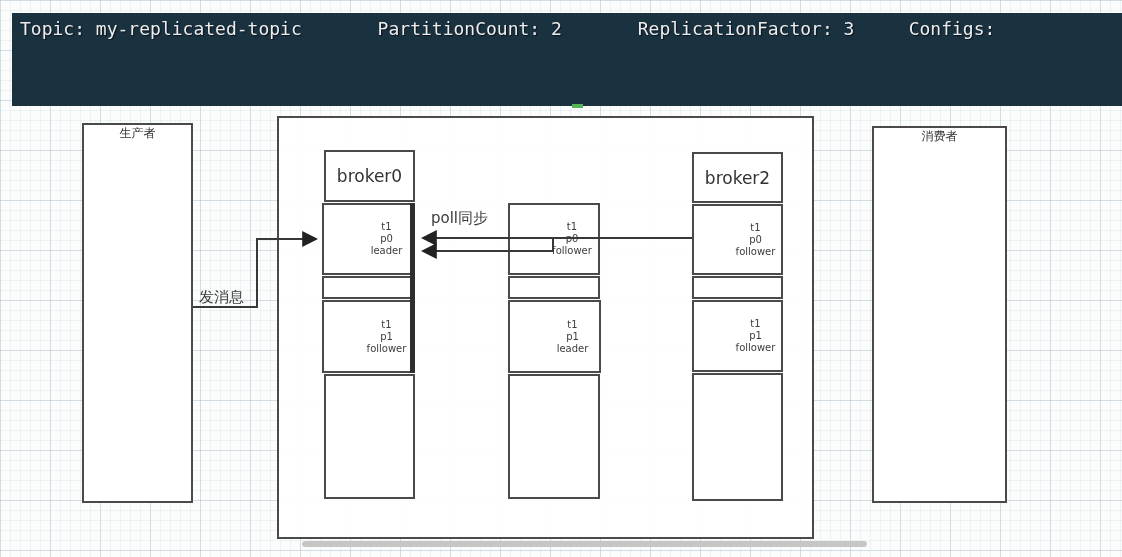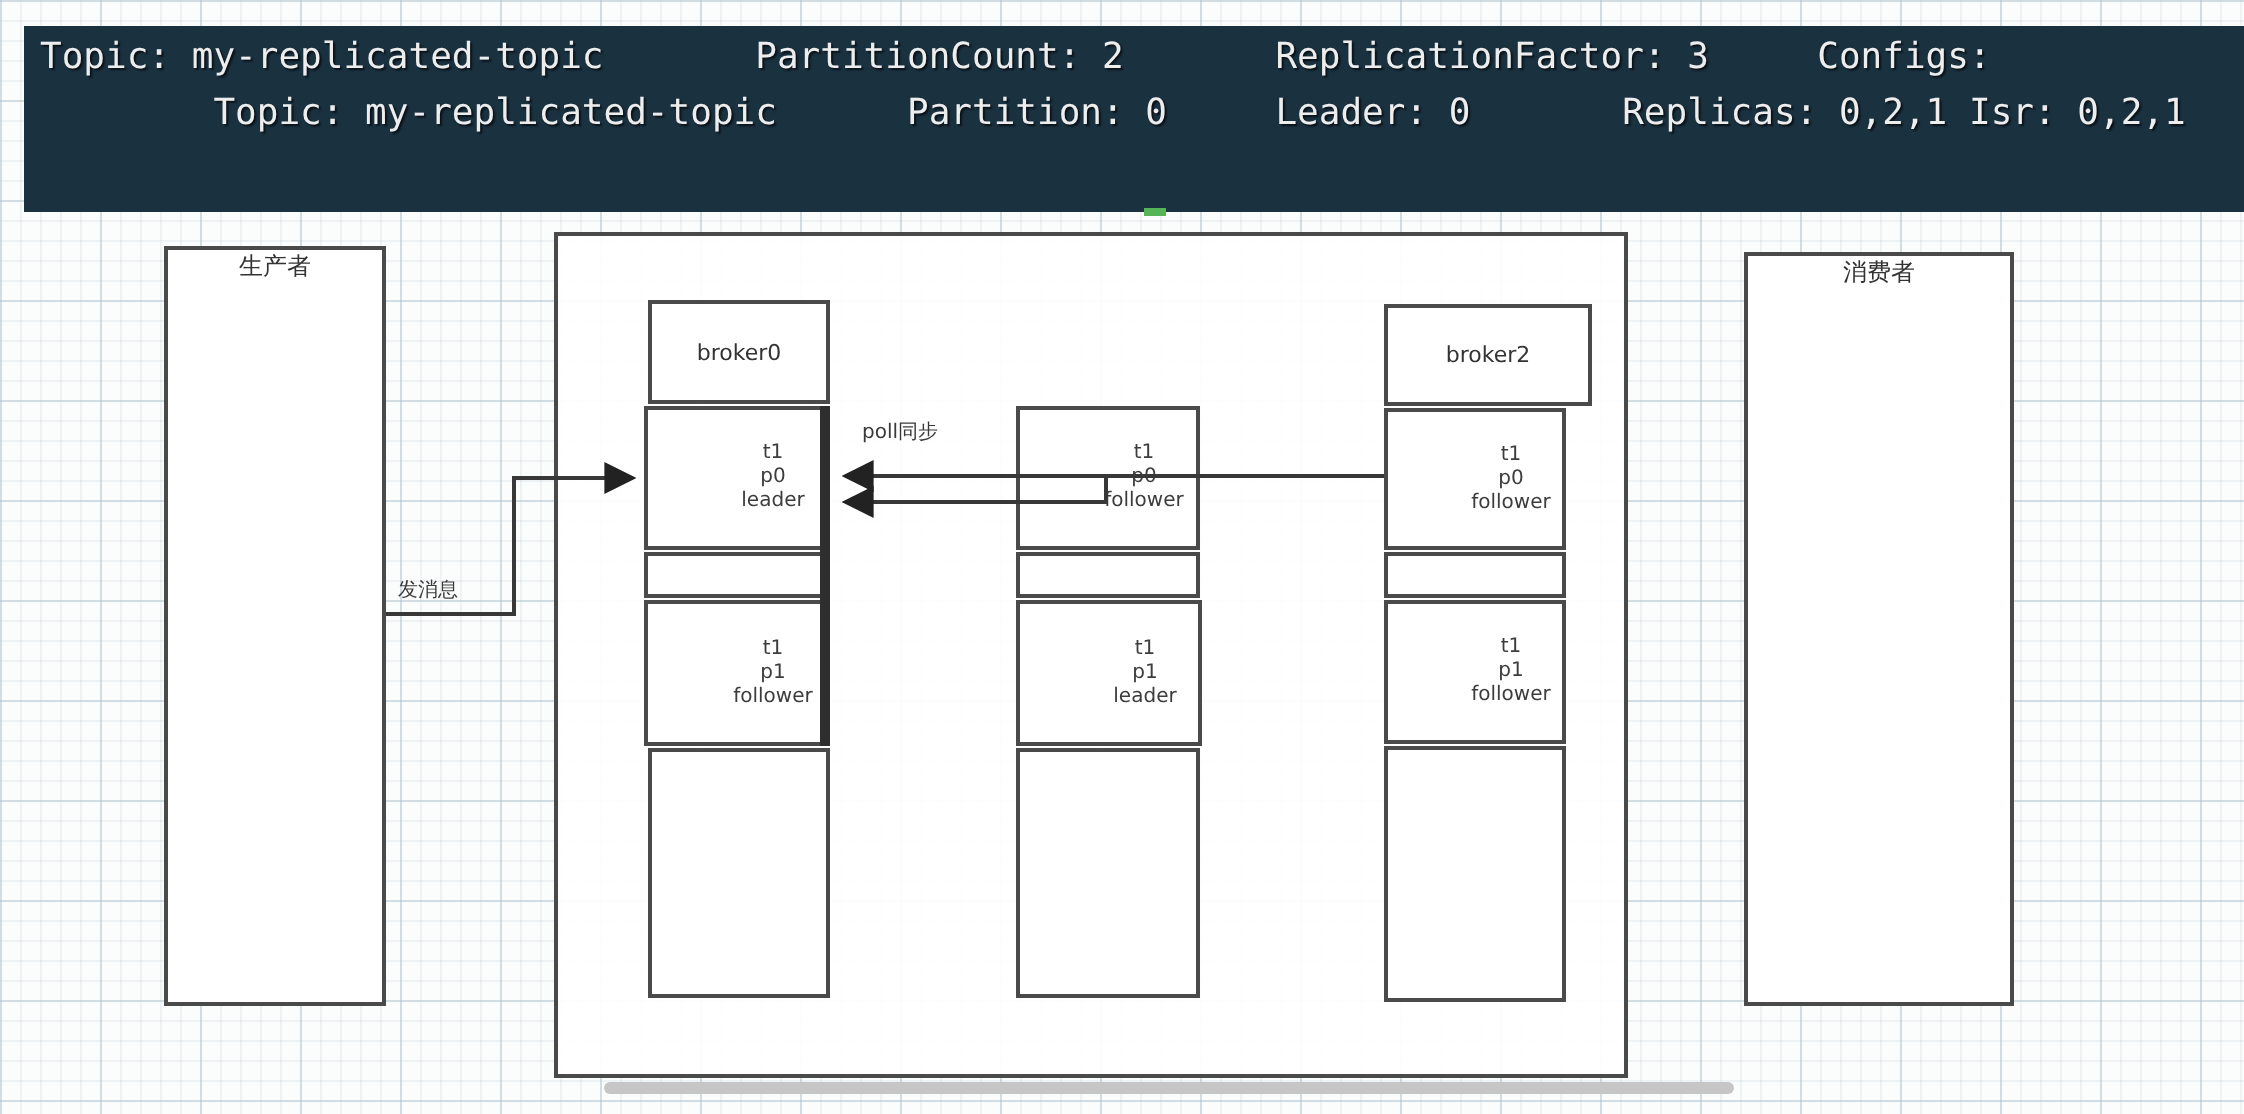--- a/index.html
+++ b/index.html
@@ -14,38 +14,37 @@
     background-size:50px 50px,50px 50px,10px 10px,10px 10px;}
   .terminal{position:absolute;left:12px;top:13px;width:1110px;height:93px;background:#1a3140;
     padding:2px 0 0 8px;box-sizing:border-box;}
   .tline{margin:0;white-space:pre;font-family:"DejaVu Sans Mono",monospace;font-size:18px;
     line-height:28px;color:#ededed;text-shadow:1px 1px 1px rgba(0,0,0,.65);}
   .cursor{position:absolute;left:572px;top:104px;width:11px;height:4px;background:#55b455;}
 
   .shape{position:absolute;background:#ffffff;border:2px solid #4a4a4a;box-sizing:border-box;}
   .endpoint{display:flex;align-items:flex-start;justify-content:center;font-size:12px;color:#333;}
   .cluster{background:rgba(255,255,255,.92);}
-  .bheader{display:flex;align-items:center;justify-content:center;font-size:11px;color:#333;}
+  .bheader{display:flex;align-items:center;justify-content:center;font-size:17px;color:#333;}
   .part{display:flex;flex-direction:column;align-items:center;justify-content:center;
     font-size:10px;line-height:12px;color:#3d3d3d;text-align:center;padding-left:36px;}
   .sel-edge{position:absolute;left:410px;top:203px;width:5px;height:170px;background:#2e2e2e;}
   .arrows{position:absolute;left:0;top:0;width:1122px;height:557px;pointer-events:none;}
-  .edge-label{position:absolute;font-size:10px;color:#3a3a3a;white-space:nowrap;}
+  .edge-label{position:absolute;font-size:15px;color:#3a3a3a;white-space:nowrap;}
   .hscrollbar{position:absolute;left:302px;top:541px;width:565px;height:6px;background:#c6c6c6;border-radius:3px;}
 </style>
 </head>
 <body>
 
 <div class="screen">
 
   <div class="canvas"></div>
 
   <div class="terminal">
     <div class="tline">Topic: my-replicated-topic       PartitionCount: 2       ReplicationFactor: 3     Configs:</div>
-    <div class="tline">        Topic: my-replicated-topic      Partition: 0     Leader: 0       Replicas: 0,2,1 Isr: 0,2,1</div>
   </div>
   <div class="cursor"></div>
 
   <div class="shape endpoint" style="left:82px;top:123px;width:111px;height:380px;">
     <span>生产者</span>
   </div>
   <div class="shape endpoint" style="left:872px;top:126px;width:135px;height:377px;">
     <span>消费者</span>
   </div>
 
@@ -74,21 +73,21 @@
     <span>follower</span>
   </div>
   <div class="shape" style="left:508px;top:276px;width:92px;height:23px;"></div>
   <div class="shape part" style="left:508px;top:300px;width:93px;height:73px;">
     <span>t1</span>
     <span>p1</span>
     <span>leader</span>
   </div>
   <div class="shape" style="left:508px;top:374px;width:92px;height:125px;"></div>
 
-  <div class="shape bheader" style="left:692px;top:152px;width:104px;height:51px;">
+  <div class="shape bheader" style="left:692px;top:152px;width:91px;height:51px;">
     <span>broker2</span>
   </div>
   <div class="shape part" style="left:692px;top:204px;width:91px;height:71px;">
     <span>t1</span>
     <span>p0</span>
     <span>follower</span>
   </div>
   <div class="shape" style="left:692px;top:276px;width:91px;height:23px;"></div>
   <div class="shape part" style="left:692px;top:300px;width:91px;height:72px;">
     <span>t1</span>

